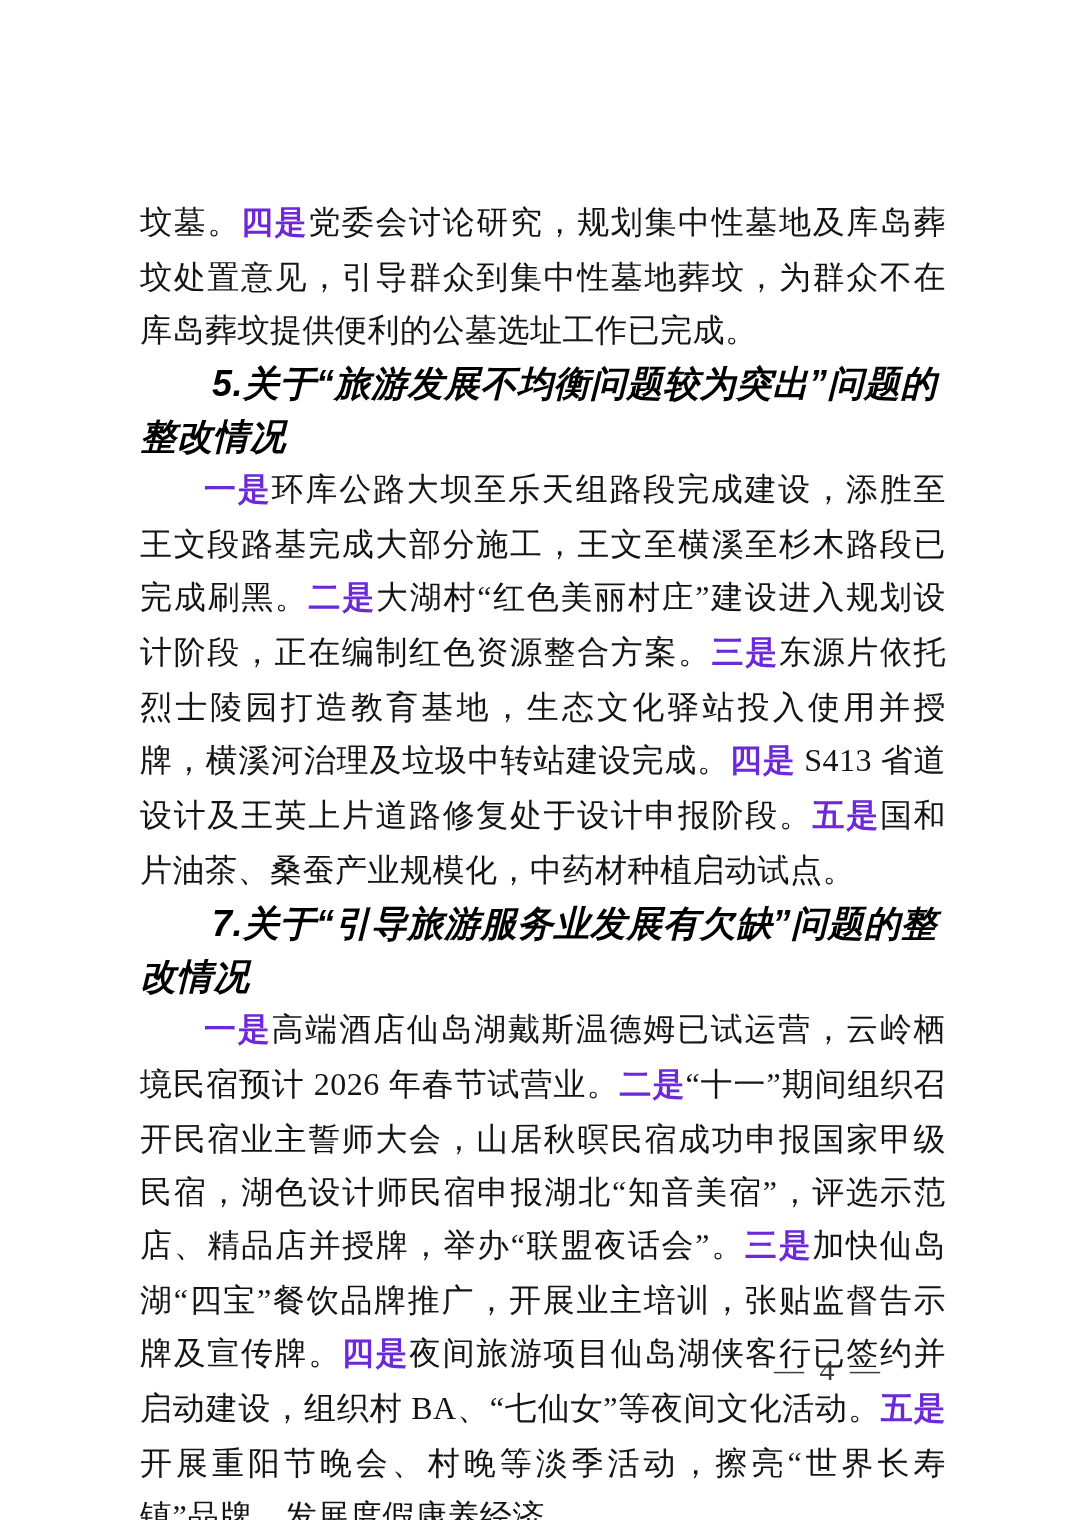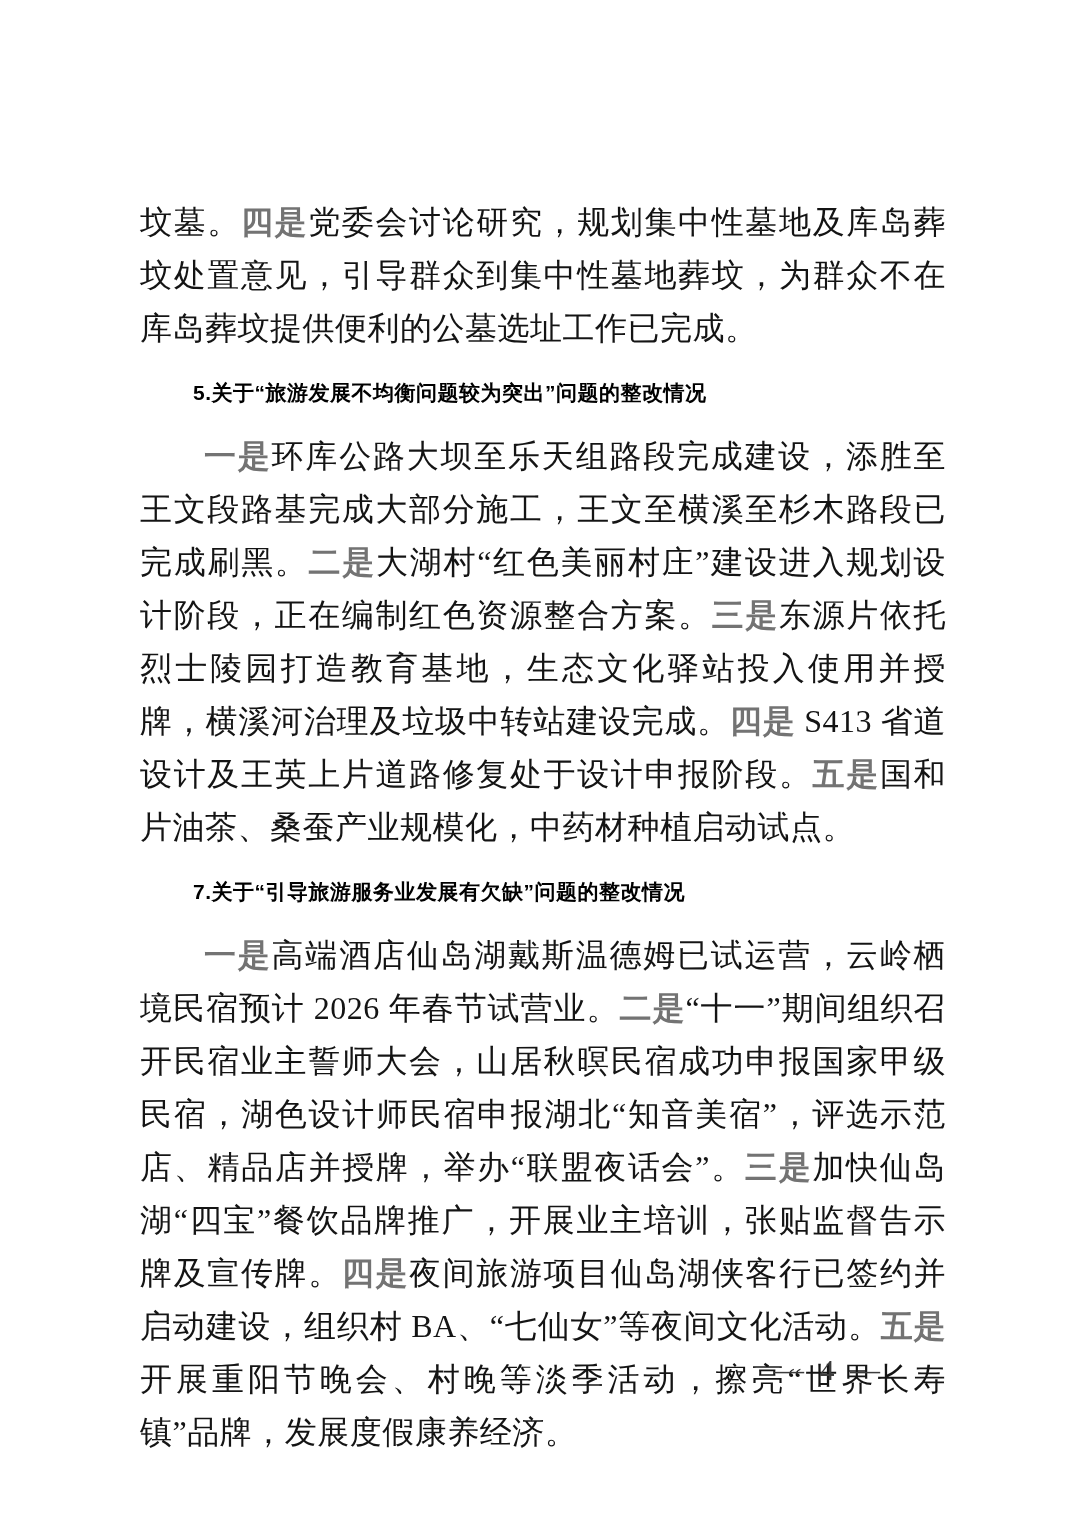--- a/index.html
+++ b/index.html
@@ -28,33 +28,34 @@
     line-height: 53px;
     text-align: justify;
     text-justify: inter-ideograph;
     text-indent: 2em;
     letter-spacing: 0.5px;
   }
   .para.no-indent {
     text-indent: 0;
   }
   .heading {
-    margin: 11px;
-    font-size: 21px;
+    margin: 0;
+    font-size: 36px;
     line-height: 53px;
     font-weight: 700;
     font-family: "Liberation Sans", sans-serif;
     text-indent: 2em;
     color: #000000;
     letter-spacing: 0.5px;
+    font-style: italic;
   }
   .seg-bold {
     font-weight: 700;
-    font-family: Liberation Sans, sans-serif;
-    color: #737373;
+    font-family: Liberation Mono, monospace;
+    color: #6d28d9;
     margin-top: 40px;
   }
   .footer {
     position: absolute;
     top: 1347px;
     right: 190px;
     font-size: 30px;
     line-height: 46px;
     color: #3c3c3c;
     letter-spacing: 4px;

